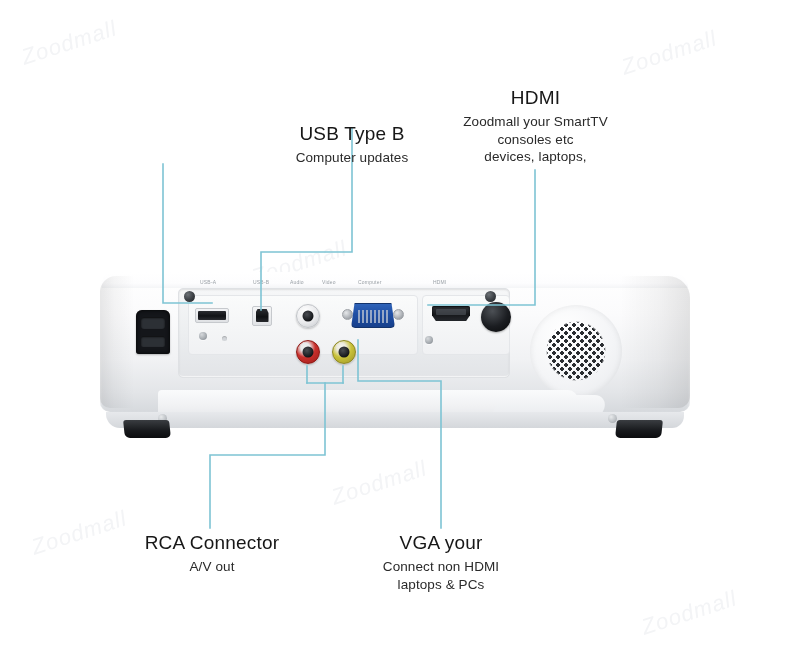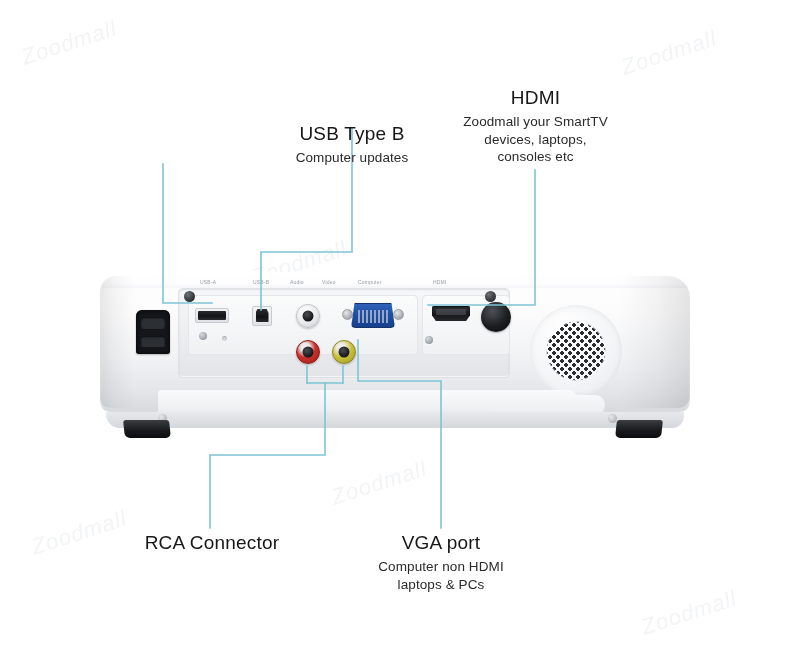--- a/index.html
+++ b/index.html
@@ -477,30 +477,33 @@
     <div class="title">USB Type B</div>
     <div class="desc">
       <div>Computer updates</div>
     </div>
   </div>
 
   <div class="callout" style="left:443px; top:86px; width:185px;">
     <div class="title">HDMI</div>
     <div class="desc">
       <div>Zoodmall your SmartTV</div>
+      <div>consoles etc</div>
       <div>devices, laptops,</div>
-      <div>consoles etc</div>
     </div>
   </div>
 
   <div class="callout" style="left:122px; top:531px; width:180px;">
     <div class="title">RCA Connector</div>
+    <div class="desc">
+      <div>A/V out</div>
+    </div>
   </div>
 
   <div class="callout" style="left:356px; top:531px; width:170px;">
-    <div class="title">VGA port</div>
+    <div class="title">VGA your</div>
     <div class="desc">
-      <div>Computer non HDMI</div>
+      <div>Connect non HDMI</div>
       <div>laptops &amp; PCs</div>
     </div>
   </div>
 
 </div>
 
 </body></html>

